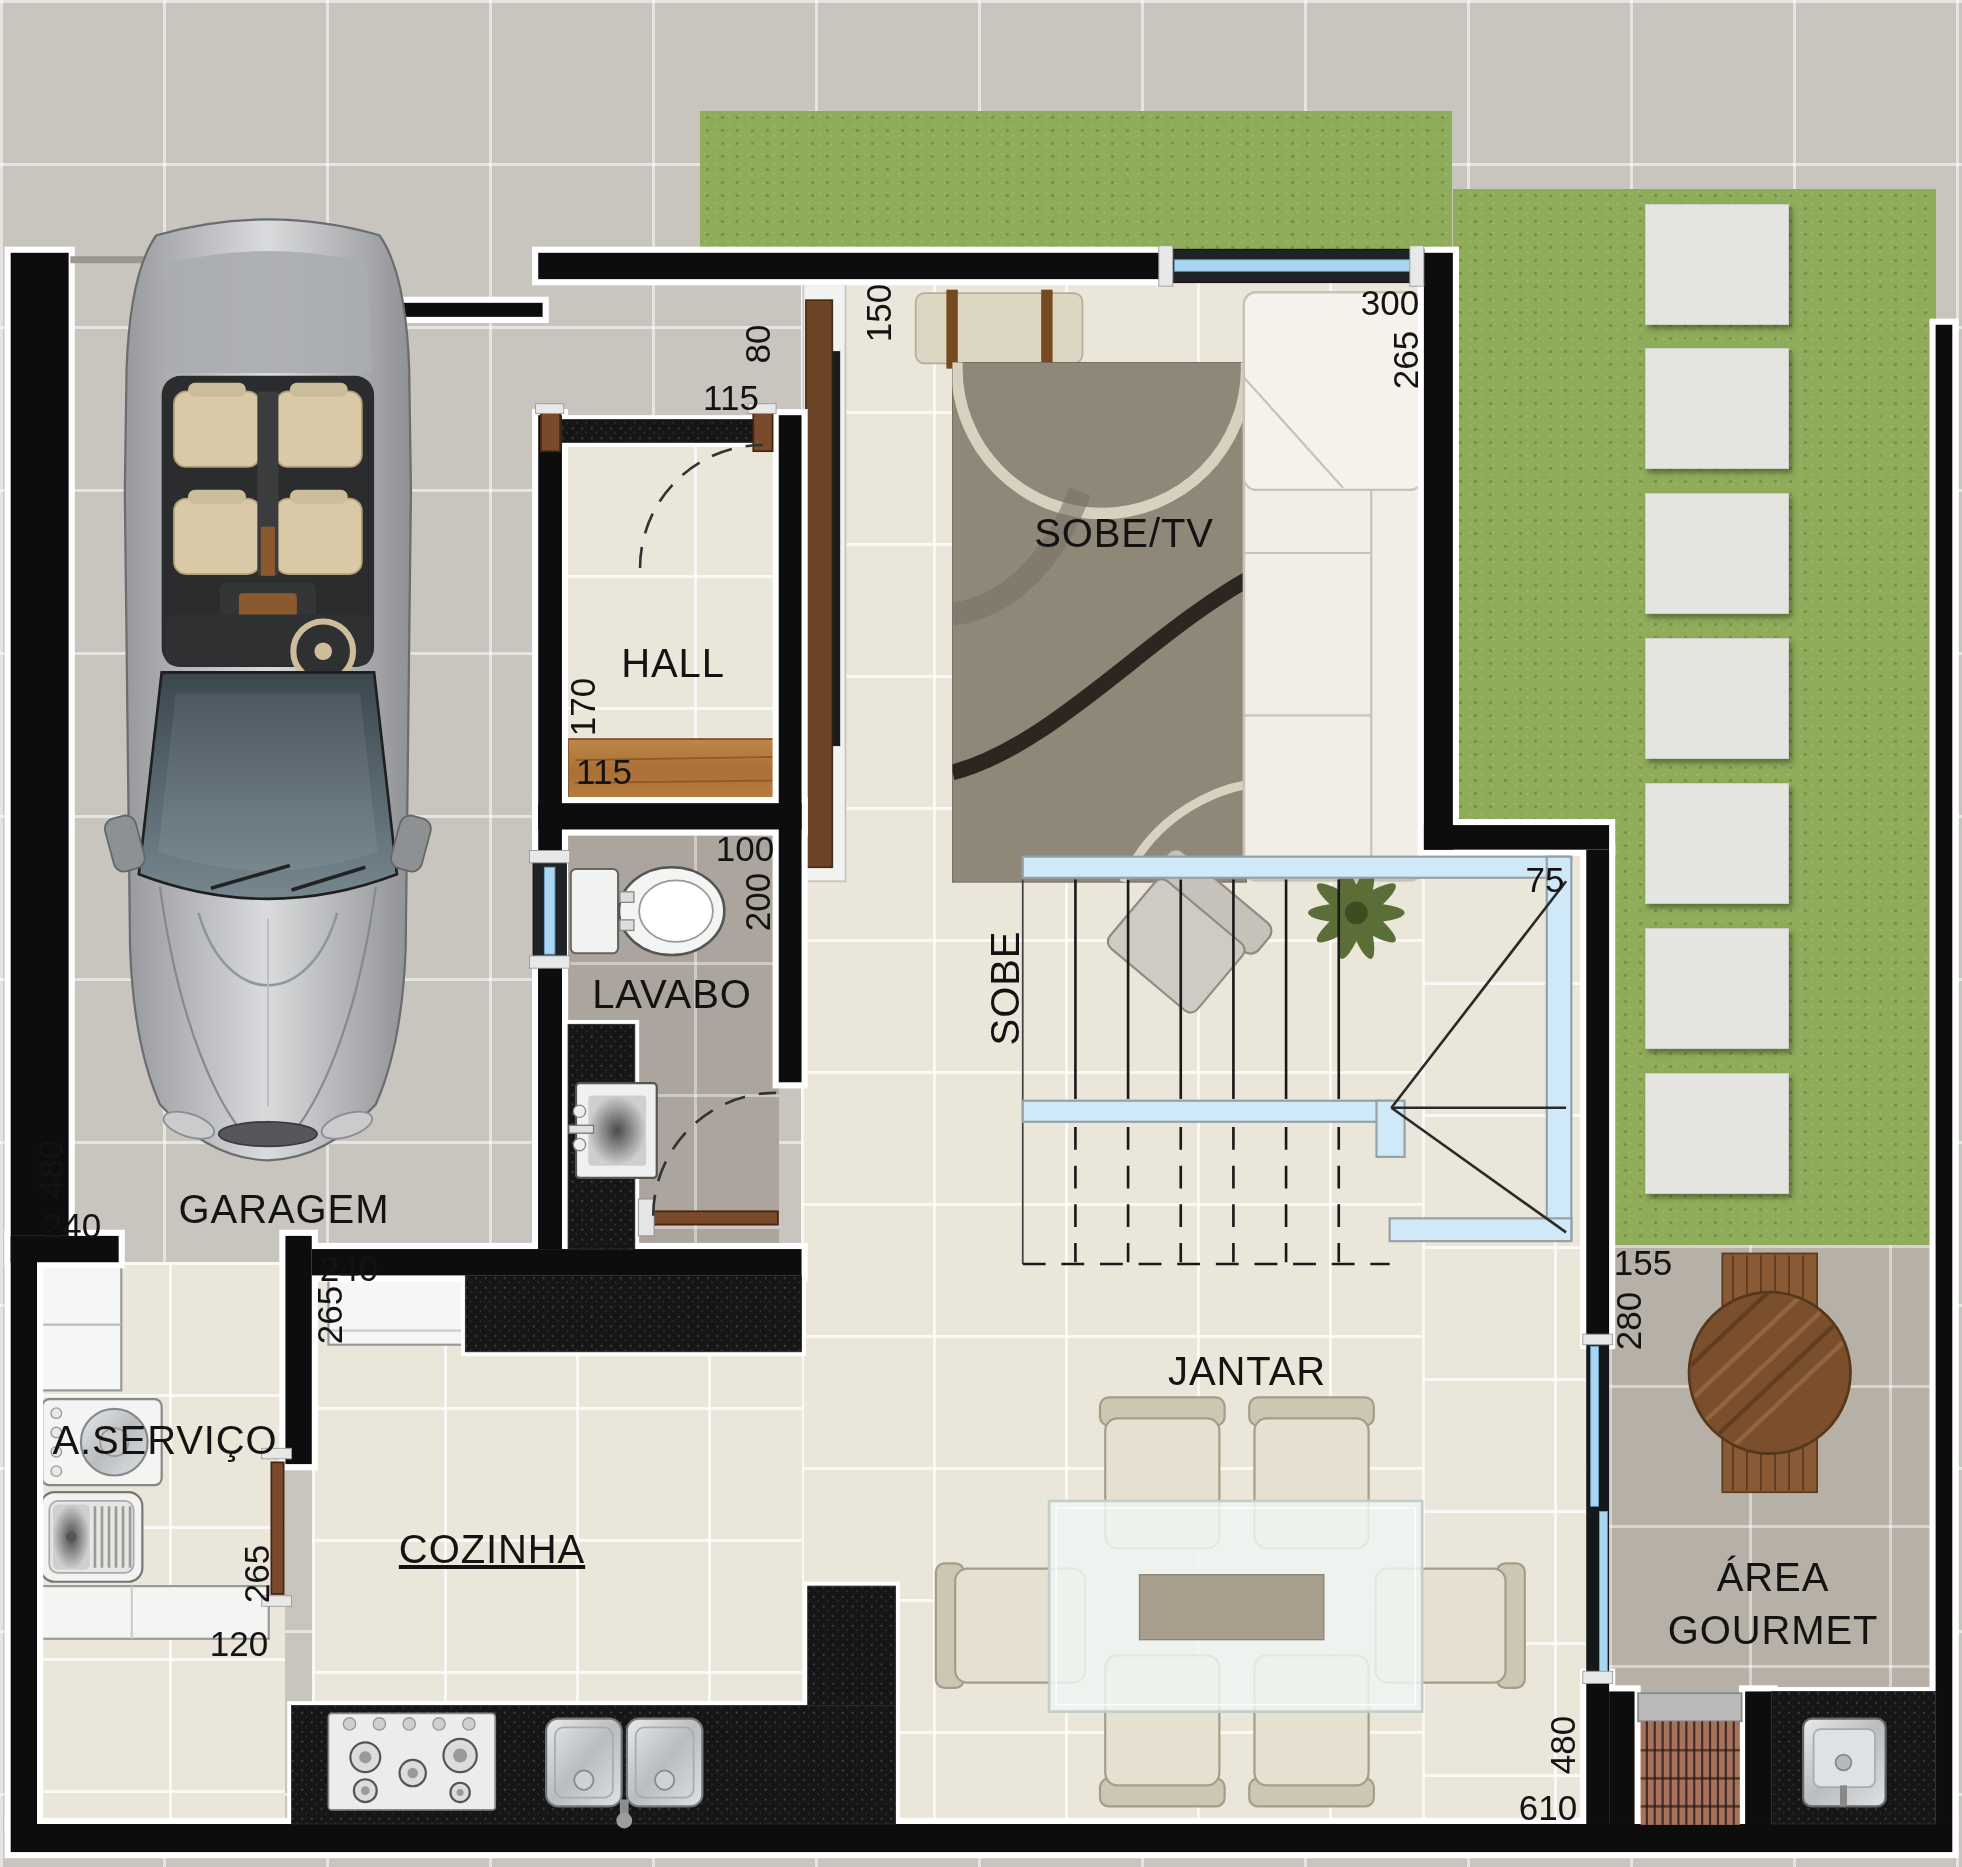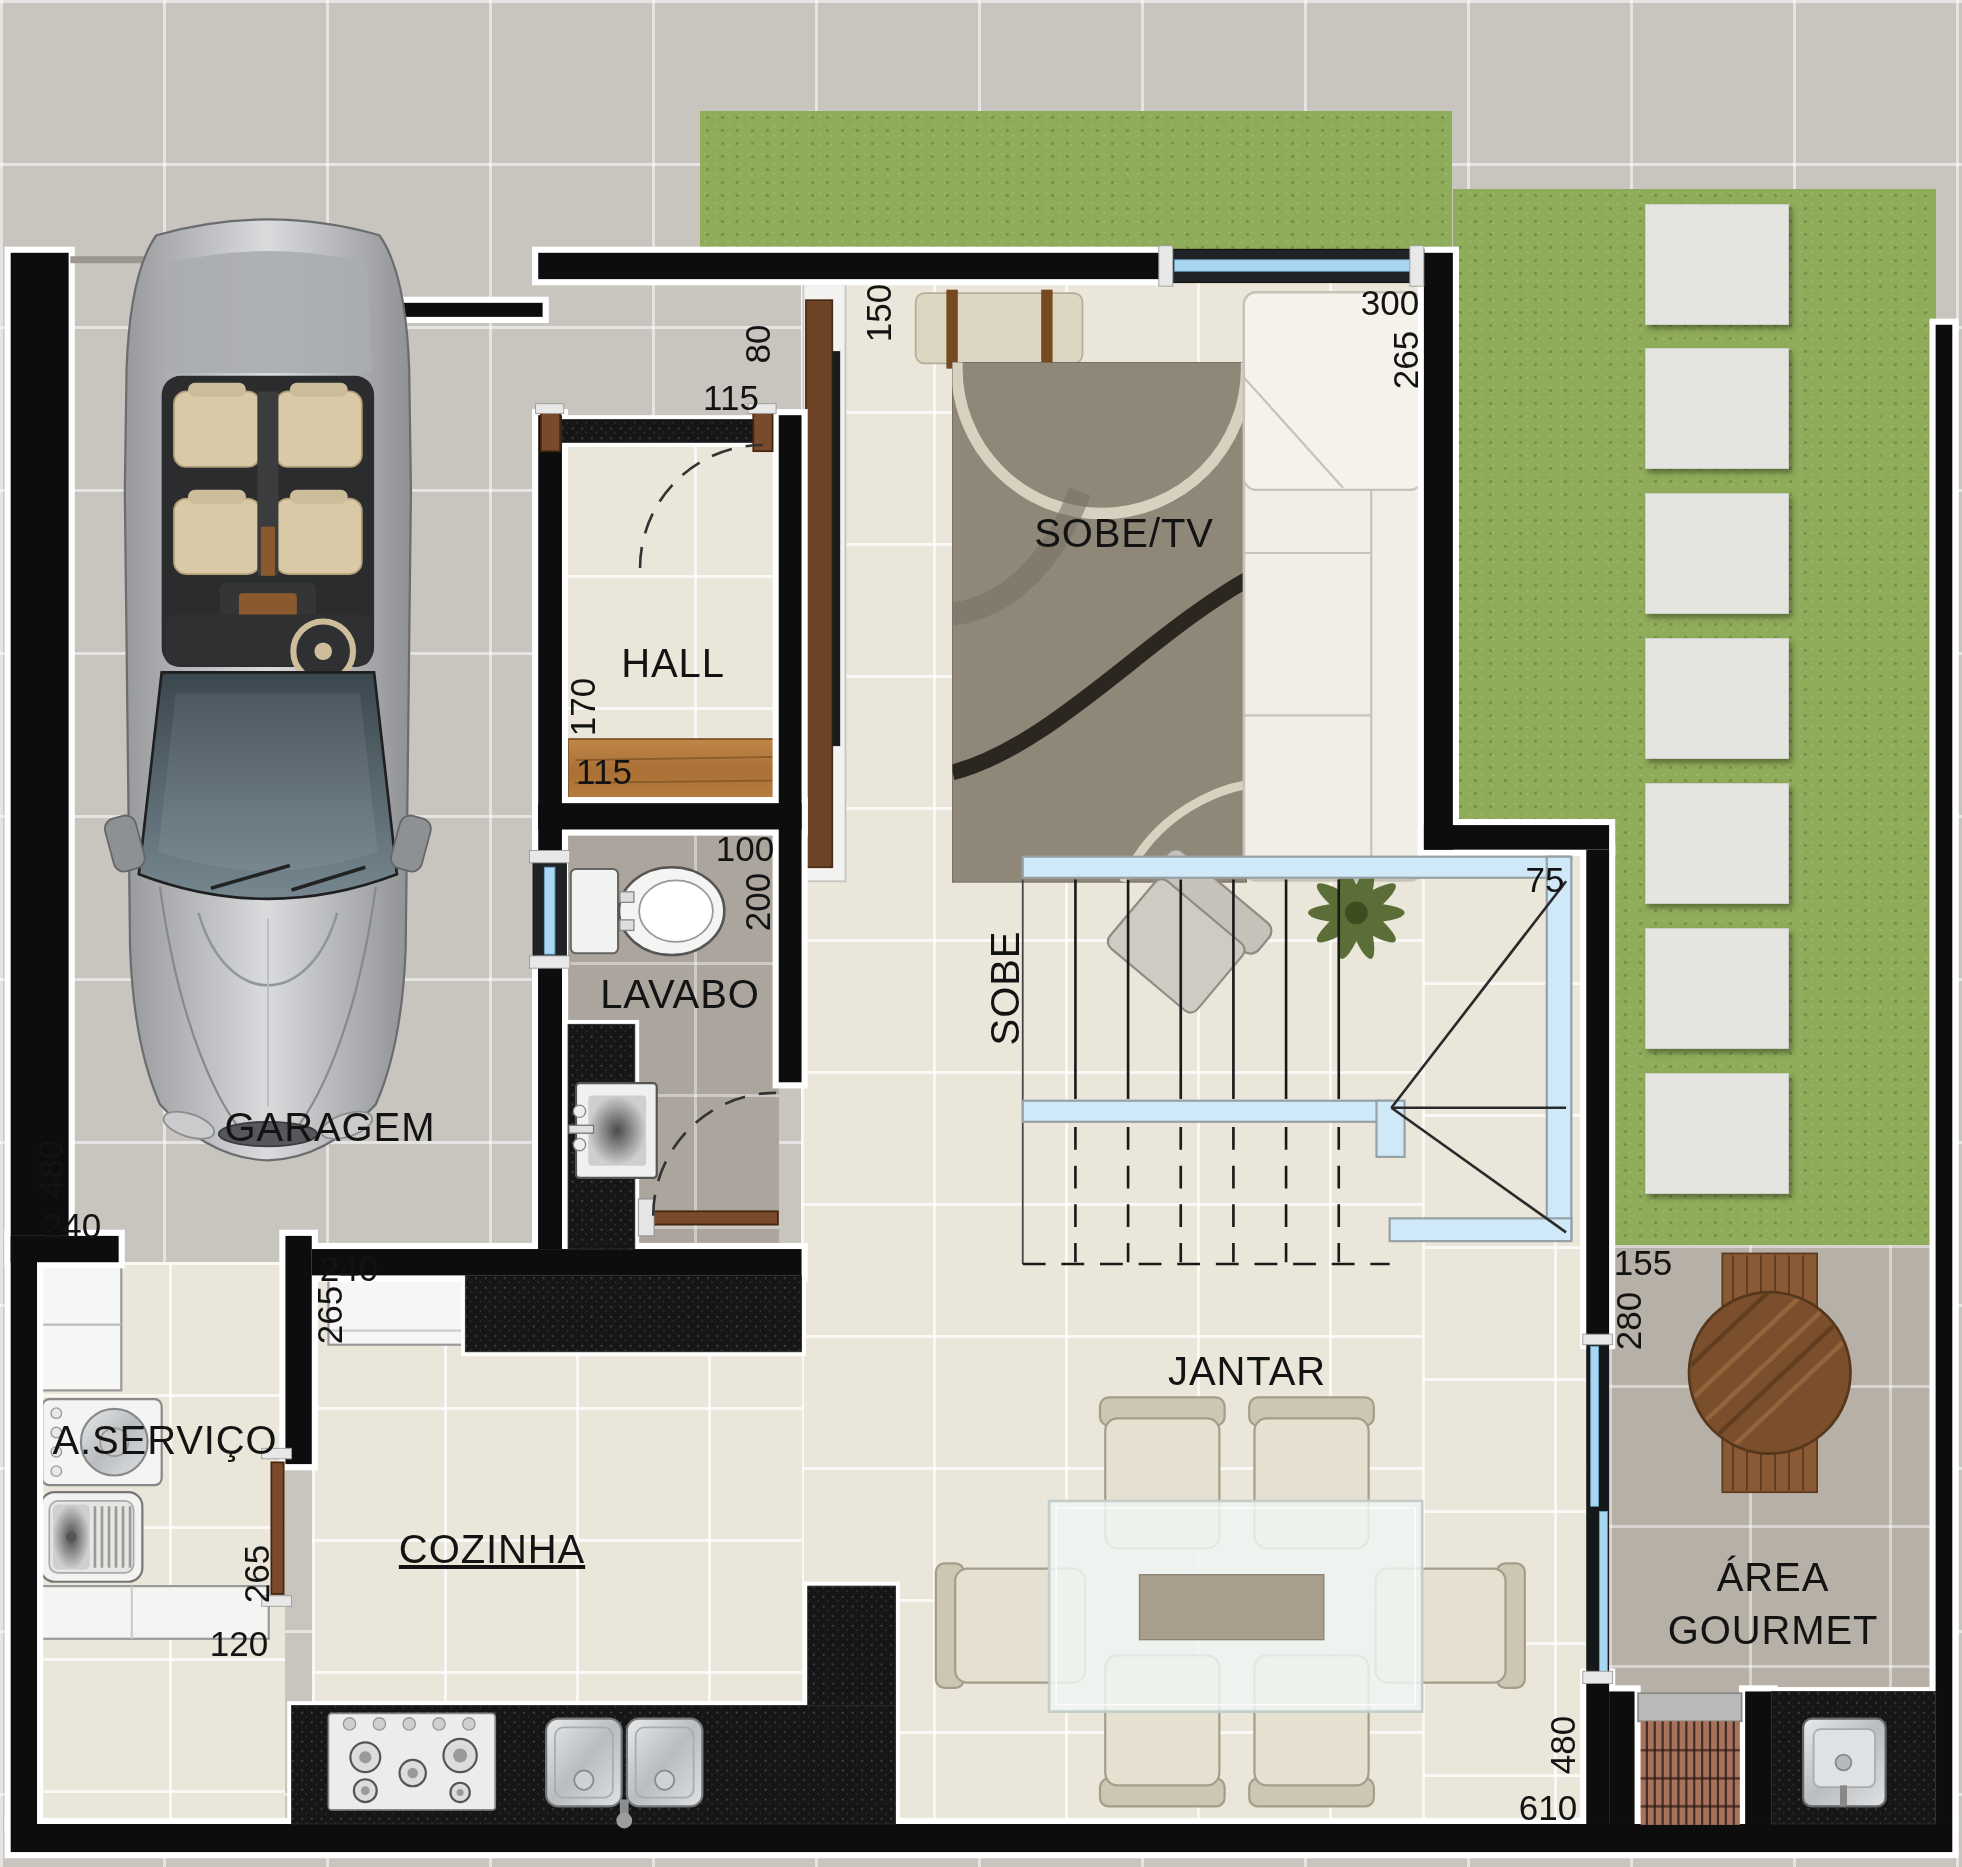--- a/index.html
+++ b/index.html
@@ -472,23 +472,23 @@
         <path d="M 428 1010 C 406 1170 362 1262 324 1302" stroke="#87898c" stroke-width="2.5"></path>
         <line x1="305" y1="1046" x2="305" y2="1290" stroke="#b9bbbe" stroke-width="2"></line>
       </g>
       <ellipse cx="305" cy="1292" rx="56" ry="14" fill="#55575a" stroke="#3a3c3e" stroke-width="2"></ellipse>
       <circle cx="305" cy="1268" r="8" fill="#d8d8d6"></circle>
       <ellipse cx="215" cy="1282" rx="30" ry="13" fill="#c9cbcd" stroke="#8a8c8e" stroke-width="2" transform="rotate(18 215 1282)"></ellipse>
       <ellipse cx="395" cy="1282" rx="30" ry="13" fill="#c9cbcd" stroke="#8a8c8e" stroke-width="2" transform="rotate(-18 395 1282)"></ellipse>
     </g>
   </svg>
 
-  <div class="lbl room" style="left:284px;top:1127px;margin-left:46px;">GARAGEM</div>
+  <div class="lbl room" style="left:284px;top:1209px;">GARAGEM</div>
   <div class="lbl room" style="left:673px;top:663px;">HALL</div>
-  <div class="lbl room" style="left:672px;top:994px;margin-left:8px;">LAVABO</div>
+  <div class="lbl room" style="left:672px;top:994px;">LAVABO</div>
   <div class="lbl room" style="left:1124px;top:533px;">SOBE/TV</div>
   <div class="lbl room" style="left:492px;top:1549px;text-decoration:underline;">COZINHA</div>
   <div class="lbl room" style="left:165px;top:1440px;">A.SERVIÇO</div>
   <div class="lbl room" style="left:1247px;top:1371px;">JANTAR</div>
   <div class="lbl room" style="left:1773px;top:1577px;">ÁREA</div>
   <div class="lbl room" style="left:1773px;top:1630px;">GOURMET</div>
   <div class="lbl room v" style="left:1005px;top:988px;">SOBE</div>
 
   <div class="lbl v" style="left:757px;top:344px;">80</div>
   <div class="lbl" style="left:731px;top:397px;">115</div>

